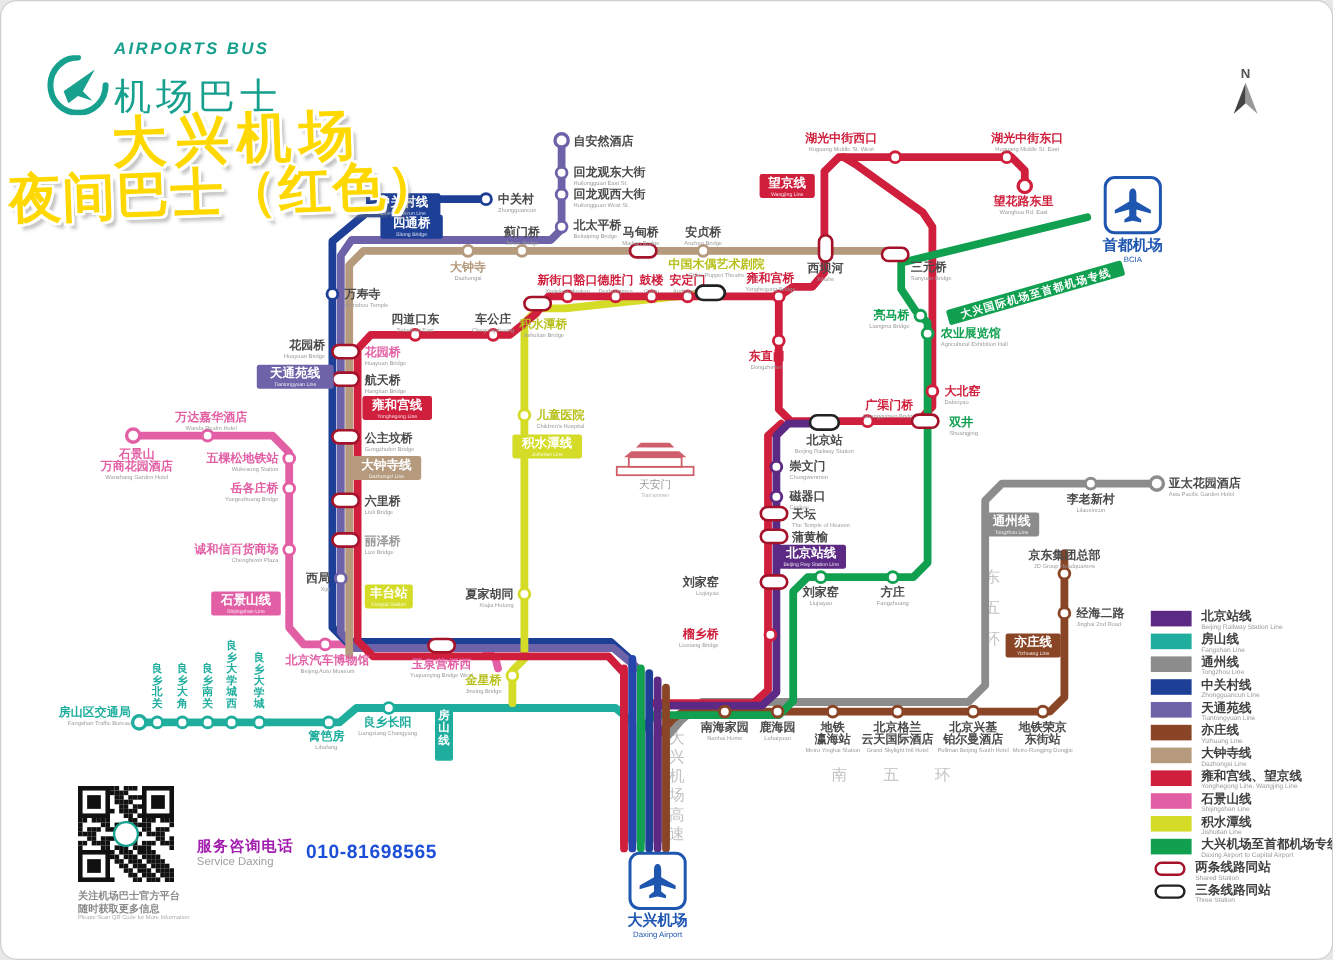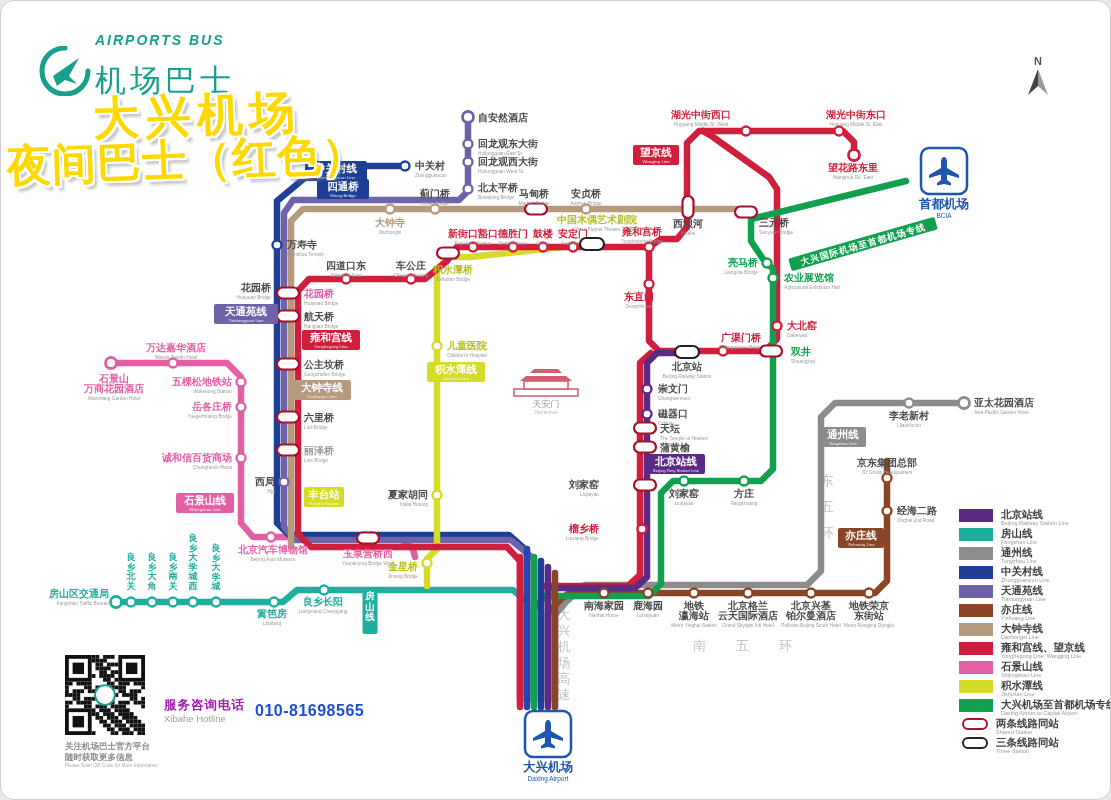--- a/index.html
+++ b/index.html
@@ -862,18 +862,18 @@
   </div>
   <div class="qr-cap">
     <div class="c1">关注机场巴士官方平台</div>
     <div class="c2">随时获取更多信息</div>
     <div class="c3">Please Scan QR Code for More Information</div>
   </div>
 
   <div class="hotline">
     <div class="hl-l">
       <span class="hl-cn">服务咨询电话</span>
-      <span class="hl-en">Xibahe Hotline</span>
+      <span class="hl-en">Service Daxing</span>
     </div>
     <span class="hl-num">010-81698565</span>
   </div>
 
 </div>
 
 </body></html>

